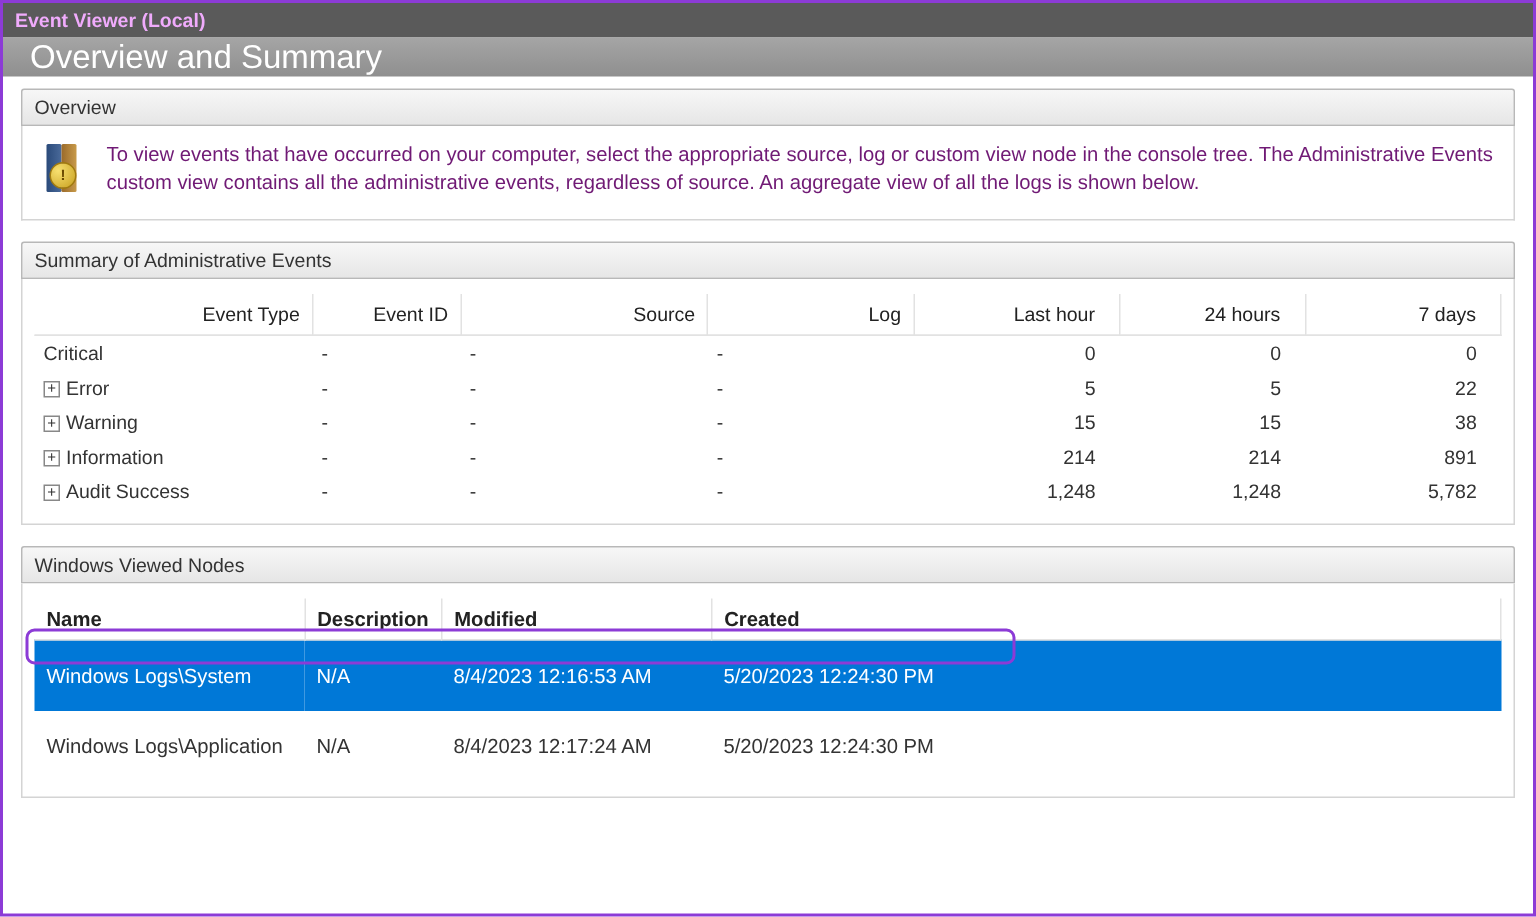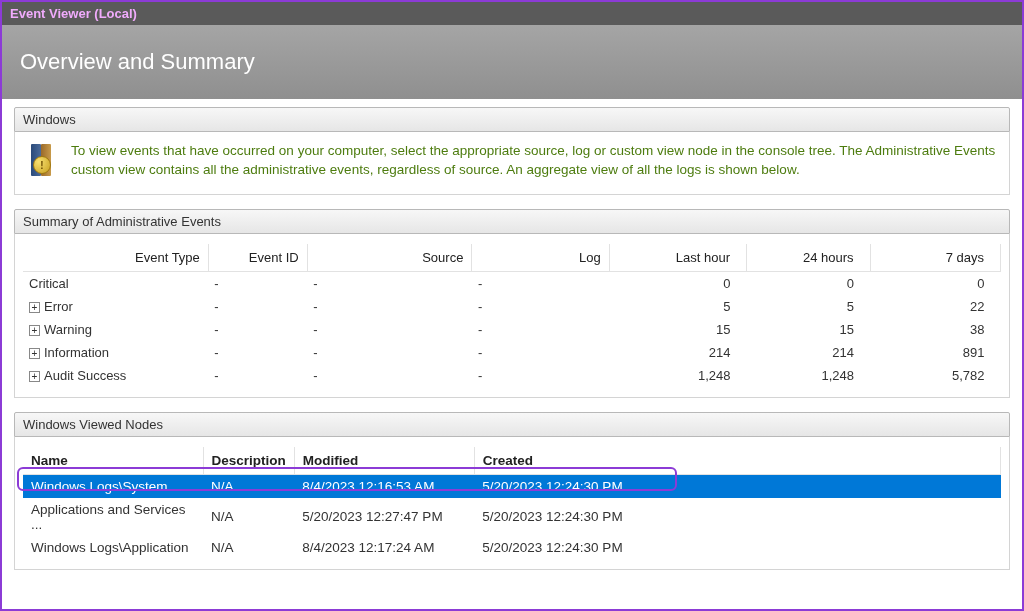--- a/index.html
+++ b/index.html
@@ -16,21 +16,21 @@
     .titlebar {
       background: #5a5a5a;
       color: #f0abfc;
       padding: 4px 8px;
       font-weight: bold;
       font-size: 13px;
     }
     .header {
       background: linear-gradient(to bottom, #a5a5a5, #8f8f8f);
       color: #fff;
-      padding: 24px 18px;
+      padding: 0 18px;
       font-size: 22px;
       font-weight: 300;
     }
     .content {
       padding: 0;
       background: #fff;
     }
     .section {
       margin: 8px 12px 14px 12px;
     }
@@ -80,21 +80,21 @@
       width: 18px; height: 18px;
       background: radial-gradient(circle at 30% 30%, #f8e070, #c8a020);
       border-radius: 50%;
       border: 1px solid #a07a10;
       display: flex; align-items: center; justify-content: center;
       font-size: 10px; color: #6a4a00; font-weight: bold;
     }
     .overview-text {
       font-size: 13.5px;
       line-height: 1.4;
-      color: #4d7c0f;
+      color: #701a75;
     }
     table.summary {
       width: 100%;
       border-collapse: collapse;
       font-size: 13px;
       margin-top: 4px;
     }
     table.summary th {
       text-align: right;
       font-weight: normal;
@@ -133,21 +133,21 @@
     }
     table.nodes th {
       text-align: left;
       font-weight: bold;
       color: #222;
       padding: 6px 8px;
       border-right: 1px solid #e2e2e2;
       border-bottom: 1px solid #e2e2e2;
     }
     table.nodes td {
-      padding: 4px 8px;
+      padding: 16px 8px;
     }
     tr.selected td {
       background: #0078d7;
       color: #fff;
     }
     .highlight-frame {
       position: absolute;
       border: 2px solid #8c3bd6;
       border-radius: 6px;
       pointer-events: none;
@@ -161,21 +161,21 @@
   <span>Event Viewer (Local)</span>
 </div>
 <div class="header">
   <span>Overview and Summary</span>
 </div>
 
 <div class="content">
 
   <div class="section">
     <div class="section-header">
-      <span>Windows</span>
+      <span>Overview</span>
     </div>
     <div class="section-body overview-body">
       <div class="book-icon">
         <div class="spine"></div>
         <div class="spine2"></div>
         <div class="badge">!</div>
       </div>
       <div class="overview-text">To view events that have occurred on your computer, select the appropriate source, log or custom view node in the console tree. The Administrative Events custom view contains all the administrative events, regardless of source. An aggregate view of all the logs is shown below.</div>
     </div>
   </div>
@@ -278,26 +278,20 @@
           </tr>
         </thead>
         <tbody id="recent-tbody">
             <tr class="selected">
               <td>Windows Logs\System</td>
               <td>N/A</td>
               <td>8/4/2023 12:16:53 AM</td>
               <td>5/20/2023 12:24:30 PM</td>
             </tr>
             <tr>
-              <td>Applications and Services ...</td>
-              <td>N/A</td>
-              <td>5/20/2023 12:27:47 PM</td>
-              <td>5/20/2023 12:24:30 PM</td>
-            </tr>
-            <tr>
               <td>Windows Logs\Application</td>
               <td>N/A</td>
               <td>8/4/2023 12:17:24 AM</td>
               <td>5/20/2023 12:24:30 PM</td>
             </tr>
           </tbody>
       </table>
       <div class="highlight-frame" style="left:2px; top:30px; width:660px; height:24px;"></div>
     </div>
   </div>

